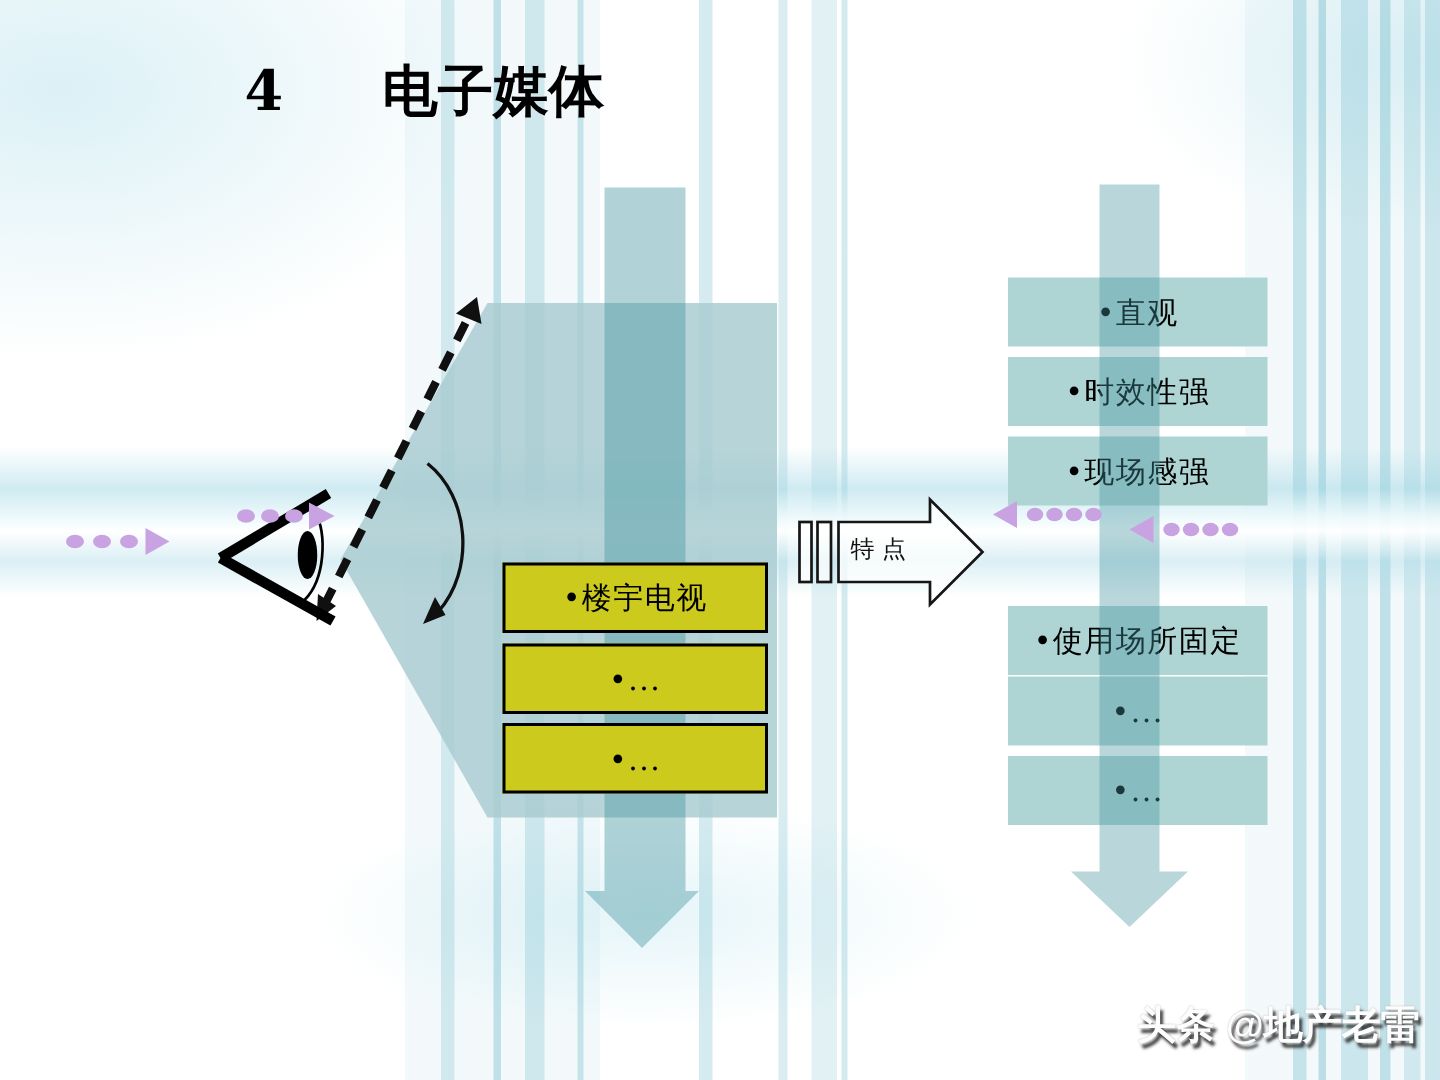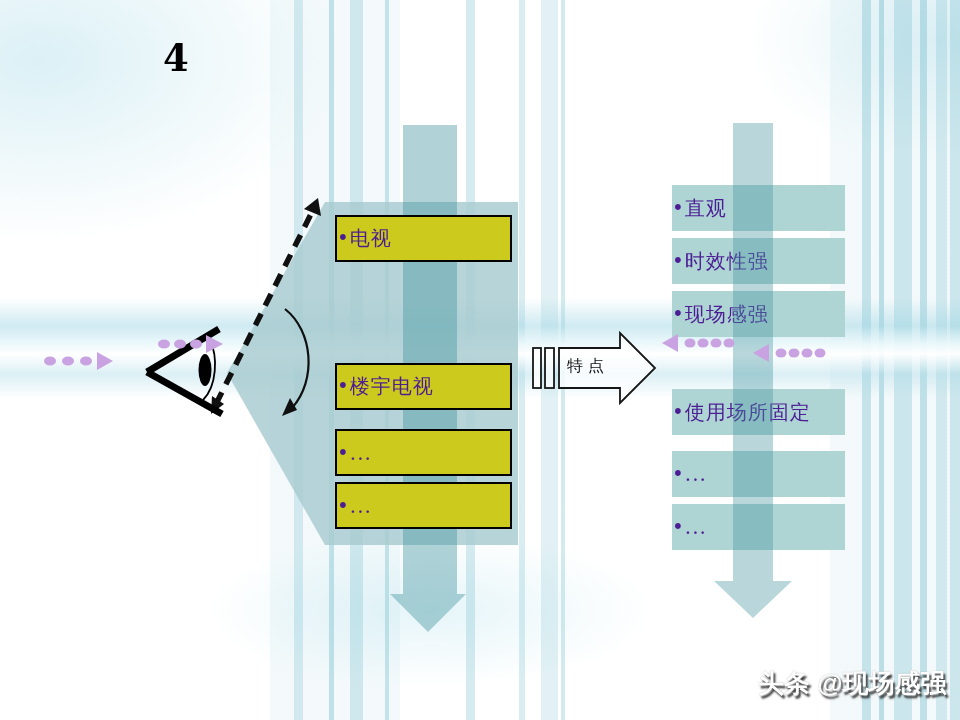--- a/index.html
+++ b/index.html
@@ -46,22 +46,22 @@
       9px 720px, 5px 720px, 18px 720px, 7px 720px, 11px 720px, 10px 720px,
       130px 720px, 130px 720px,
       960px 720px, 960px 720px, 960px 720px, 960px 720px;
   }
   .layer{position:absolute; left:0; top:0; width:960px; height:720px; pointer-events:none;}
 
   .slide-title{position:absolute; left:163px; top:36px; display:flex; align-items:baseline;
     font-family:"DejaVu Serif","Liberation Serif",serif; font-weight:bold; color:#000; font-size:37px;}
   .slide-title .num{margin-right:66px;}
 
-  .box{position:absolute; display:flex; align-items:center; justify-content:flex-start;
-    font-family:"DejaVu Serif","Liberation Serif",serif; font-size:20px; color:#4c1d95; letter-spacing:1px;}
+  .box{position:absolute; display:flex; align-items:center; justify-content:center;
+    font-family:"DejaVu Serif","Liberation Serif",serif; font-size:20px; color:#000000; letter-spacing:1px;}
   .media-box{left:335px; width:177px; height:47px; background:#cbca1d; border:2px solid #000; box-sizing:border-box;}
   .feature-box{left:672px; width:173px; height:46px; background:#aed5d3;}
 
   .arrow-label{position:absolute; left:556px; top:356px; width:64px; text-align:center;
     font-family:"DejaVu Serif","Liberation Serif",serif; font-size:16px; color:#111; letter-spacing:5px;}
 
   .watermark{position:absolute; left:758px; top:666px; width:200px;
     font-family:"Liberation Sans","DejaVu Sans",sans-serif; font-weight:bold; font-size:26px;
     color:#fdfdfd; text-shadow:2px 3px 2px rgba(45,45,45,0.9), 0 0 1px rgba(120,120,120,0.6);
     white-space:nowrap;}
@@ -100,43 +100,40 @@
       <polygon points="97,352 97,370 113,361"></polygon>
     </g>
     <g fill="#c9a2e2">
       <ellipse cx="164" cy="344" rx="6" ry="4.5"></ellipse>
         <ellipse cx="180" cy="344" rx="6" ry="4.5"></ellipse>
         <ellipse cx="196" cy="344" rx="6" ry="4.5"></ellipse>
       <polygon points="206,335 206,353 223,344"></polygon>
     </g>
   </svg>
 
-  <div class="box media-box" style="top:215px">
-      <span>•电视</span>
-    </div>
-  <div class="box media-box" style="top:363px">
+  <div class="box media-box" style="top:375px">
       <span>•楼宇电视</span>
     </div>
   <div class="box media-box" style="top:429px">
       <span>•...</span>
     </div>
   <div class="box media-box" style="top:482px">
       <span>•...</span>
     </div>
 
   <div class="box feature-box" style="top:185px">
       <span>•直观</span>
     </div>
   <div class="box feature-box" style="top:291px">
       <span>•现场感强</span>
     </div>
   <div class="box feature-box" style="top:238px">
       <span>•时效性强</span>
     </div>
-  <div class="box feature-box" style="top:389px">
+  <div class="box feature-box" style="top:404px">
       <span>•使用场所固定</span>
     </div>
   <div class="box feature-box" style="top:451px">
       <span>•...</span>
     </div>
   <div class="box feature-box" style="top:504px">
       <span>•...</span>
     </div>
 
   <svg class="layer" viewBox="0 0 960 720">
@@ -159,19 +156,20 @@
       <polygon points="769,344 769,362 753,353"></polygon>
       <ellipse cx="781" cy="353" rx="5.5" ry="4.5"></ellipse>
         <ellipse cx="794" cy="353" rx="5.5" ry="4.5"></ellipse>
       <ellipse cx="807" cy="353" rx="5.5" ry="4.5"></ellipse>
         <ellipse cx="820" cy="353" rx="5.5" ry="4.5"></ellipse>
     </g>
   </svg>
 
   <div class="slide-title">
     <span class="num">4</span>
+    <span>电子媒体</span>
   </div>
 
   <div class="arrow-label">特点</div>
 
-  <div class="watermark">头条 @现场感强</div>
+  <div class="watermark">头条 @地产老雷</div>
 
 </div>
 
 </body></html>

